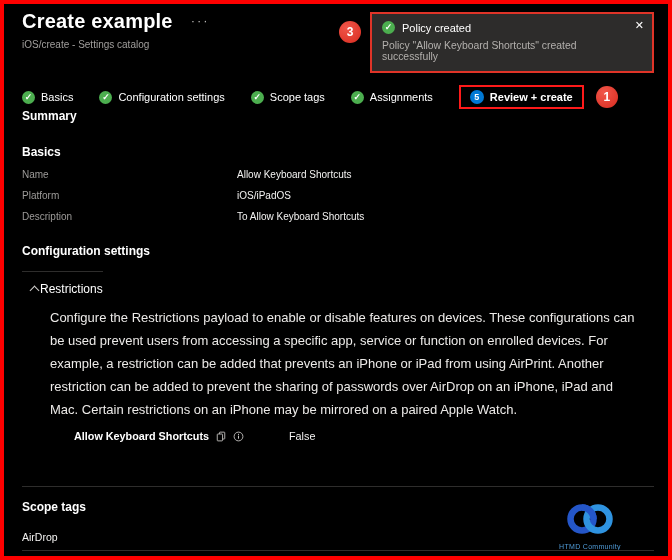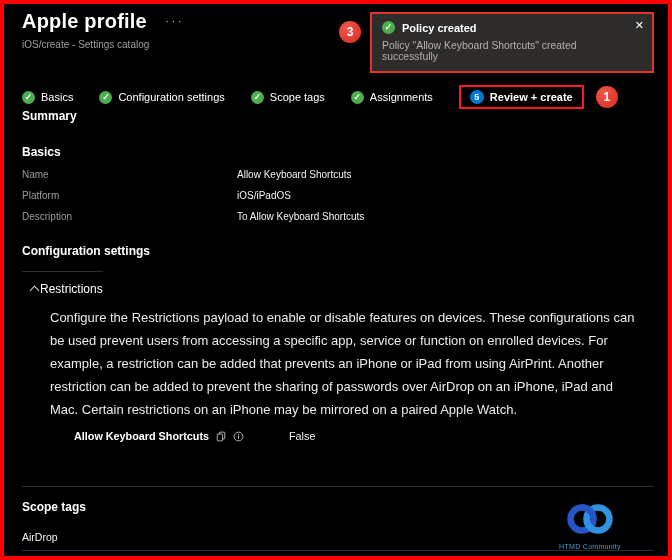--- a/index.html
+++ b/index.html
@@ -14,21 +14,21 @@
   .page-title{font-size:20px;font-weight:bold;letter-spacing:.2px}
   .menu-ellipsis{color:#b8b6b4;font-size:13px;margin-top:3px;letter-spacing:2px;cursor:pointer}
   .subtitle{font-size:10px;color:#a19f9d;margin-top:6px}
 
   
   .toast-wrap{display:flex;align-items:flex-start;gap:9px;margin-top:2px}
   .annot{width:22px;height:22px;border-radius:50%;background:radial-gradient(circle at 35% 30%,#f0564a,#d92b1f);color:#fff;font-weight:bold;font-size:12px;display:flex;align-items:center;justify-content:center;flex:none}
   .annot-3{margin-top:9px}
   .toast{position:relative;width:284px;background:#2d2c2b;border:2px solid #e03428;padding:7px 26px 9px 10px}
   .toast-title-row{display:flex;align-items:center;gap:7px}
-  .toast-title{font-size:11px;font-weight:bold}
+  .toast-title{font-size:11px;font-weight:normal}
   .toast-msg{font-size:10.4px;color:#b3b0ad;margin-top:6px}
   .toast-close{position:absolute;top:5px;right:8px;font-size:11px;color:#fff;cursor:pointer}
 
   .check-icon{width:13px;height:13px;flex:none;border-radius:50%;background:#4cae4f;color:#fff;font-size:9px;line-height:13px;text-align:center;display:inline-block;font-weight:bold}
 
   
   .wizard{display:flex;align-items:center;margin-top:12px}
   .step{display:flex;align-items:center;gap:6px;font-size:11px;color:#fff;cursor:pointer;margin-right:26px;white-space:nowrap}
   .step-current{font-weight:bold;margin-right:0}
   .num-icon{width:14px;height:14px;border-radius:50%;background:#0078d4;color:#fff;font-size:9px;font-weight:bold;line-height:14px;text-align:center;display:inline-block;flex:none}
@@ -70,21 +70,21 @@
 </style>
 </head>
 <body>
 
 <div class="frame">
   <div class="content">
 
     <div class="header">
       <div>
         <div class="title-row">
-          <h1 class="page-title">Apple profile</h1>
+          <h1 class="page-title">Create example</h1>
           <span class="menu-ellipsis">···</span>
         </div>
         <div class="subtitle">iOS/create - Settings catalog</div>
       </div>
 
       <div class="toast-wrap">
         <span class="annot annot-3">3</span>
         <div class="toast">
           <div class="toast-title-row">
             <span class="check-icon">✓</span>

